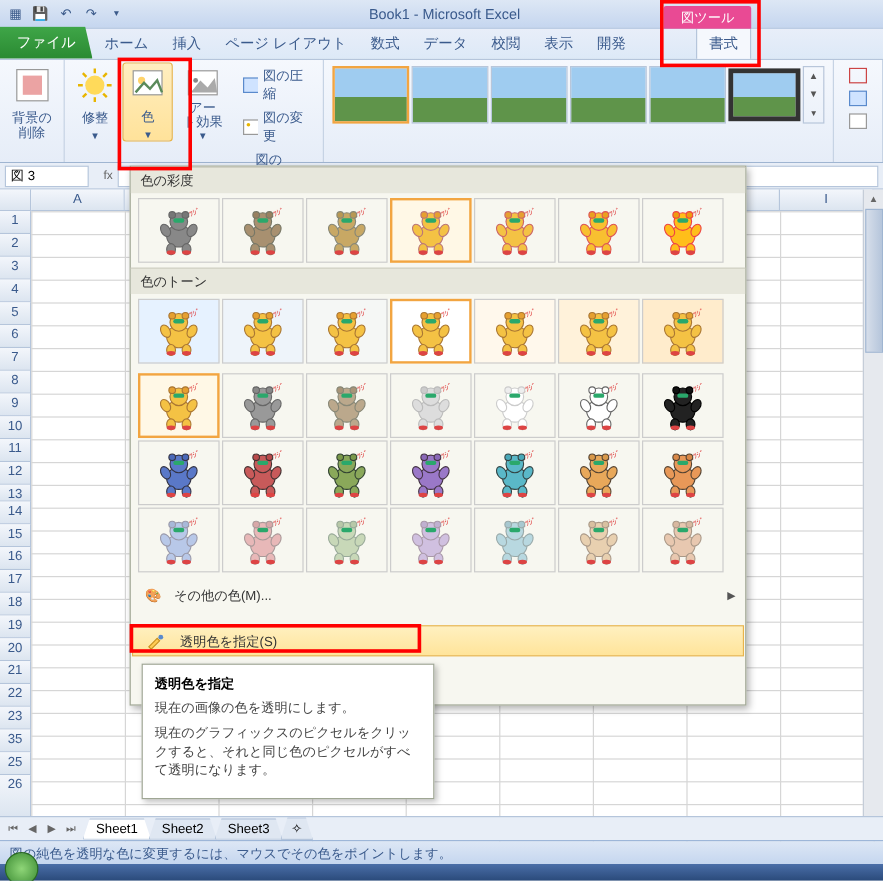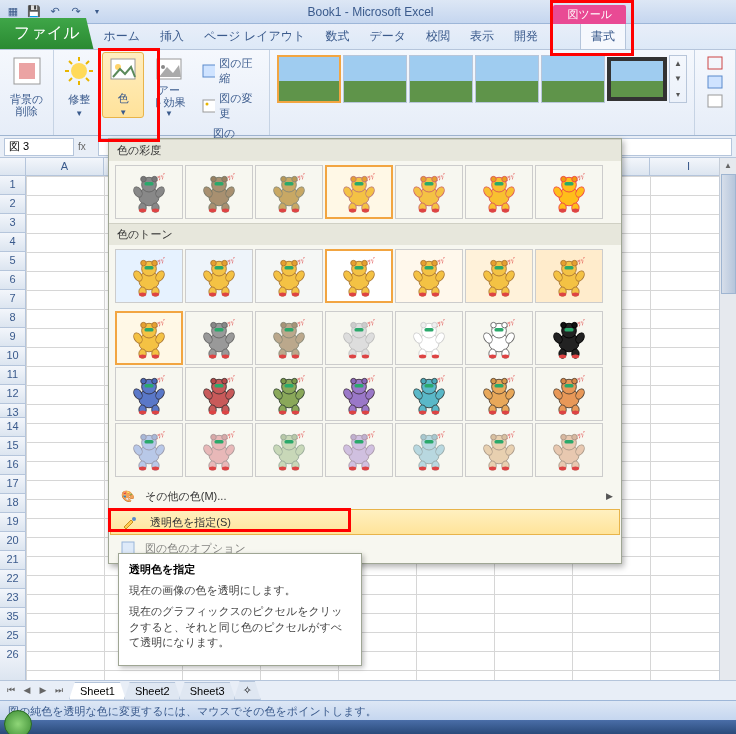--- a/index.html
+++ b/index.html
@@ -7,21 +7,21 @@
 
 .titlebar { height: 24px; background: linear-gradient(#dde7f5, #c5d6ef); display: flex; align-items: center; padding: 0 4px; gap: 3px; border-bottom: 1px solid #9db6d8; }
 .qat-btn { width: 18px; height: 18px; display: flex; align-items: center; justify-content: center; color: #3b5a8a; font-size: 11px; }
 .title-text { flex: 1; text-align: center; color: #3a5a8c; font-size: 12px; padding-right: 100px; }
 
 .contextual-tab-wrap { position: absolute; top: 0; right: 110px; height: 24px; display: flex; align-items: flex-end; }
 .contextual-label { background: #e94a94; color: #fff; font-size: 11px; padding: 2px 14px; border-radius: 2px 2px 0 0; }
 .annot-contextual { position: absolute; top: 0; right: 102px; width: 84px; height: 56px; border: 3px solid #f00; z-index: 100; pointer-events: none; }
 
 .ribbon-tabs { height: 26px; background: linear-gradient(#e8eef9, #dde9f7); display: flex; align-items: flex-end; border-bottom: 1px solid #b5c5db; }
-.file-tab { background: linear-gradient(#3fa648, #2a8a32); color: #fff; padding: 5px 14px; font-size: 16px; clip-path: polygon(0 0, 92% 0, 100% 100%, 0 100%); }
+.file-tab { background: linear-gradient(#3fa648, #2a8a32); color: #fff; padding: 5px 14px; font-size: 12px; clip-path: polygon(0 0, 92% 0, 100% 100%, 0 100%); }
 .tab { padding: 4px 10px; color: #3a5a8c; cursor: pointer; font-size: 12px; }
 .tab.active { background: #f5f8fd; border-top: 1px solid #b5c5db; border-left: 1px solid #b5c5db; border-right: 1px solid #b5c5db; }
 
 .ribbon-body { height: 86px; background: linear-gradient(#f5f8fd, #e6edf8); border-bottom: 1px solid #9fb5d1; display: flex; }
 .ribbon-group { border-right: 1px solid #c6d3e4; padding: 2px 4px; display: flex; flex-direction: column; }
 .ribbon-group-content { display: flex; gap: 2px; flex: 1; }
 .vbtn { display: flex; flex-direction: column; align-items: center; justify-content: space-between; padding: 3px 6px 0; min-width: 42px; height: 66px; border-radius: 3px; }
 .vbtn.active { background: linear-gradient(#ffeec0, #ffe29a); border: 1px solid #e8b44a; padding: 2px 5px 0; }
 .vbtn .lbl { font-size: 11px; color: #3a5a8c; margin-top: 2px; text-align: center; line-height: 1.15; }
 .vbtn .ico-big { width: 32px; height: 32px; }
@@ -34,21 +34,21 @@
 .hbtn .hico { width: 16px; height: 14px; }
 
 .gallery { display: flex; gap: 2px; padding: 3px; align-items: center; }
 .gal-item { width: 64px; height: 48px; border: 1px solid #b8c6da; background: linear-gradient(#9fccf0 0%, #9fccf0 55%, #5f944a 55%, #5f944a 100%); }
 .gal-item.active { border: 2px solid #f2a541; }
 .gal-item.framed { border: 4px solid #333; width: 60px; height: 44px; }
 .gal-more { width: 18px; height: 48px; display: flex; flex-direction: column; align-items: center; justify-content: space-around; font-size: 8px; color: #555; border: 1px solid #b8c6da; }
 
 .namebox-row { height: 22px; background: #e8eef7; display: flex; align-items: center; border-bottom: 1px solid #b5c5db; }
 .namebox { width: 70px; border: 1px solid #b5c5db; background: #fff; height: 18px; margin: 0 4px; padding: 1px 4px; font-size: 11px; }
-.fx-ico { width: 16px; text-align: left; color: #666; font-size: 10px; }
+.fx-ico { width: 16px; text-align: right; color: #666; font-size: 10px; }
 .fx-bar { flex: 1; height: 18px; border: 1px solid #b5c5db; background: #fff; margin: 0 4px; }
 
 .sheet-area { display: flex; height: 546px; position: relative; }
 .colhdr-row { display: flex; height: 18px; }
 .rowhdr-col { width: 26px; }
 .hdr-cell { background: linear-gradient(#f3f6fb, #dce5f0); border-right: 1px solid #b5c5db; border-bottom: 1px solid #b5c5db; text-align: center; font-size: 11px; color: #3a5a8c; line-height: 17px; }
 .grid { position: relative; }
 .row-line { position: absolute; left: 0; right: 0; border-bottom: 1px solid #d6d6d6; }
 .col-line { position: absolute; top: 0; bottom: 0; border-right: 1px solid #d6d6d6; }
 
@@ -56,21 +56,21 @@
 .pop-sec-hdr { background: #e7e7dc; padding: 3px 8px; font-size: 11px; color: #333; border-top: 1px solid #d0d0c4; }
 .pop-grid { display: flex; flex-wrap: wrap; gap: 2px; padding: 4px 6px; }
 .thumb { width: 68px; height: 54px; border: 1px solid #ccc; display: flex; align-items: center; justify-content: center; position: relative; overflow: hidden; }
 .thumb.sel { border: 2px solid #f2a541; background: #fff8e6; }
 
 .bear-svg { width: 46px; height: 46px; }
 
 .pop-menu { padding: 2px 0; }
 .pop-item { display: flex; align-items: center; gap: 8px; padding: 4px 10px; font-size: 11px; color: #333; position: relative; }
 .pop-item .menu-ico { width: 18px; height: 18px; display: flex; align-items: center; justify-content: center; }
-.pop-item.hover { background: linear-gradient(#fff0c0, #ffe49a); border: 1px solid #e8b44a; margin: 0 1px; padding: 3px 9px; gap: 12px; }
+.pop-item.hover { background: linear-gradient(#fff0c0, #ffe49a); border: 1px solid #e8b44a; margin: 12px 1px; padding: 3px 9px; gap: 12px; }
 .pop-item .tri { position: absolute; right: 8px; font-size: 9px; color: #555; }
 
 .annot-transp { position: absolute; top: -1px; left: -1px; width: 243px; height: 24px; border: 3px solid #f00; z-index: 60; pointer-events: none; }
 .pop-item-wrap { position: relative; }
 
 .tooltip { position: absolute; top: 553px; left: 118px; width: 244px; background: #fff; border: 1px solid #9fa694; box-shadow: 2px 2px 5px rgba(0,0,0,0.25); padding: 8px 10px; font-size: 11px; z-index: 70; }
 .tooltip .tt-title { font-weight: bold; margin-bottom: 6px; }
 .tooltip .tt-body { color: #444; line-height: 1.4; }
 .tooltip .tt-body p { margin-bottom: 6px; }
 

